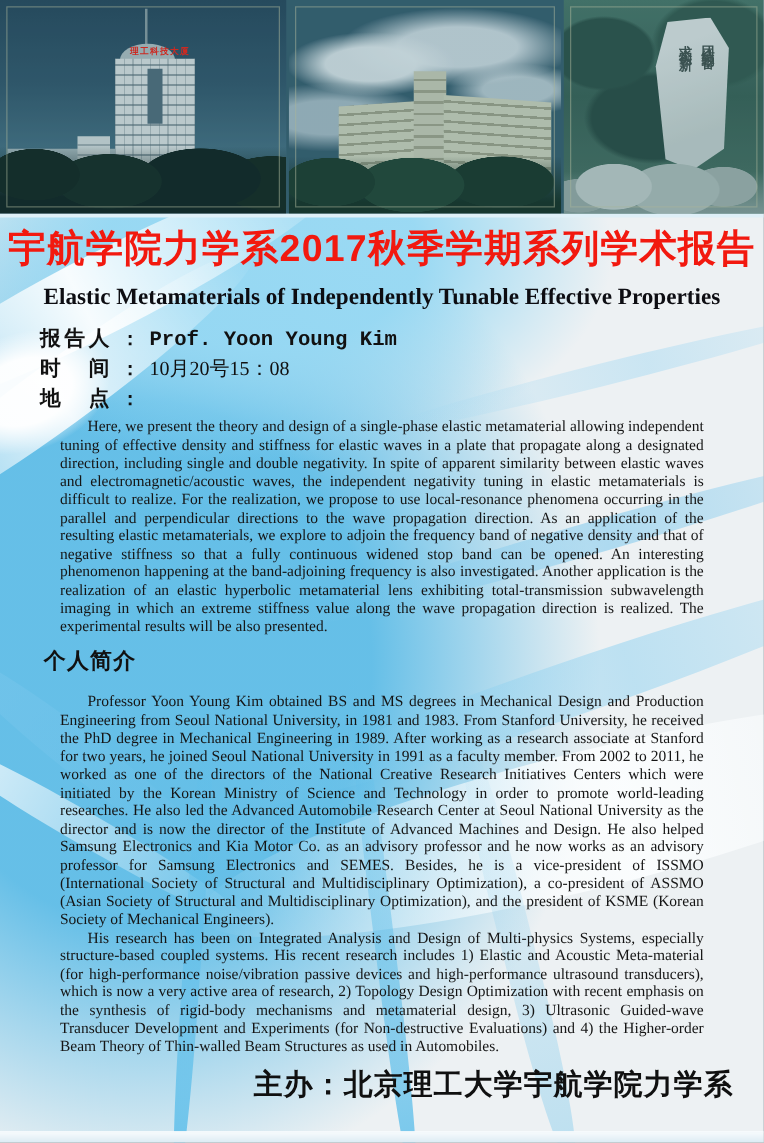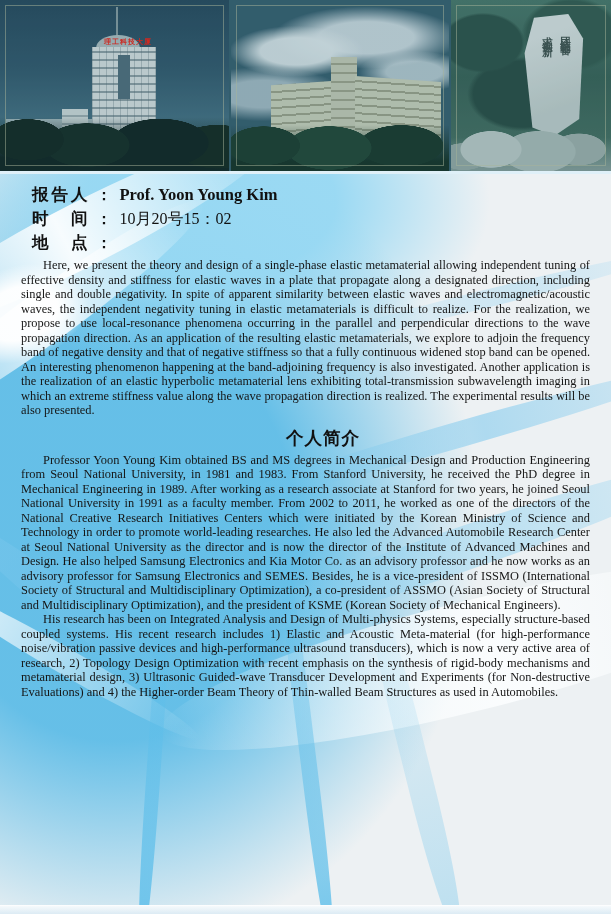--- a/index.html
+++ b/index.html
@@ -121,27 +121,27 @@
   .content{position:relative; z-index:2;}
   .cn-title{margin:7px 0 0 0; text-align:center; font-size:30px; font-weight:bold;
     color:#f2190f; letter-spacing:1px; line-height:38px;}
   .en-title{margin:7px 10px 0 10px; text-align:center; font-size:18.5px; font-weight:bold;
     color:#0d0d12; font-family:"Liberation Serif","DejaVu Serif",serif; line-height:24px;}
   .info{margin:10px 0 2px 32px;}
   .row{display:flex; align-items:baseline; height:24px;}
   .lbl{font-weight:bold; font-size:16.5px; letter-spacing:3px; color:#111;}
   .colon{font-weight:bold; font-size:15px; margin:0 8px 0 6px; color:#111;}
   .val{font-size:16px; color:#111;}
-  .val-en{font-family:Liberation Serif, serif; font-weight:bold; font-size:16.5px;}
+  .val-en{font-family:Liberation Mono, monospace; font-weight:bold; font-size:16.5px;}
   .val-serif{font-family:"Liberation Serif","DejaVu Serif",serif; font-size:16px;}
-  .para{margin:0 21px; text-align:justify; text-indent:22px;
+  .para{margin:0 48px; text-align:justify; text-indent:22px;
     font-family:"Liberation Serif","DejaVu Serif",serif;
     font-size:12.4px; line-height:14.5px; color:#151515;}
-  .bio-heading{margin:8px 0 3px 35px; font-size:17.5px; font-weight:bold;
-    letter-spacing:1px; color:#111;text-align:center;}
+  .bio-heading{margin:8px 0 14px 35px; font-size:17.5px; font-weight:bold;
+    letter-spacing:1px; color:#111;}
   .host{margin:8px 24px 0 0; text-align:right; font-size:23px; font-weight:bold;
     color:#101010; letter-spacing:1px;}
 </style>
 </head>
 <body>
 
 <div class="poster">
 
   <header class="banner">
     <div class="photo photo-left">
@@ -194,40 +194,43 @@
     <div class="sw sw-streak-r2"></div>
     <div class="sw sw-white-3"></div>
     <div class="sw sw-wedge-1"></div>
     <div class="sw sw-wedge-2"></div>
     <div class="ray ray-a"></div>
     <div class="ray ray-b"></div>
     <div class="ray ray-c"></div>
   </div>
 
   <main class="content">
+    <h1 class="cn-title">宇航学院力学系2017秋季学期系列学术报告</h1>
+    <h2 class="en-title">Elastic Metamaterials of Independently Tunable Effective Properties</h2>
 
     <div class="info">
       <div class="row">
         <span class="lbl">报告人</span>
         <span class="colon">：</span>
         <span class="val val-en">Prof. Yoon Young Kim</span>
       </div>
       <div class="row">
         <span class="lbl">时　间</span>
         <span class="colon">：</span>
-        <span class="val val-serif">10月20号15：02</span>
+        <span class="val val-serif">10月20号15：08</span>
       </div>
       <div class="row">
         <span class="lbl">地　点</span>
         <span class="colon">：</span>
       </div>
     </div>
 
     <p class="para">Here, we present the theory and design of a single-phase elastic metamaterial allowing independent tuning of effective density and stiffness for elastic waves in a plate that propagate along a designated direction, including single and double negativity. In spite of apparent similarity between elastic waves and electromagnetic/acoustic waves, the independent negativity tuning in elastic metamaterials is difficult to realize. For the realization, we propose to use local-resonance phenomena occurring in the parallel and perpendicular directions to the wave propagation direction. As an application of the resulting elastic metamaterials, we explore to adjoin the frequency band of negative density and that of negative stiffness so that a fully continuous widened stop band can be opened. An interesting phenomenon happening at the band-adjoining frequency is also investigated. Another application is the realization of an elastic hyperbolic metamaterial lens exhibiting total-transmission subwavelength imaging in which an extreme stiffness value along the wave propagation direction is realized. The experimental results will be also presented.</p>
 
     <h3 class="bio-heading">个人简介</h3>
     <p class="para">Professor Yoon Young Kim obtained BS and MS degrees in Mechanical Design and Production Engineering from Seoul National University, in 1981 and 1983. From Stanford University, he received the PhD degree in Mechanical Engineering in 1989. After working as a research associate at Stanford for two years, he joined Seoul National University in 1991 as a faculty member. From 2002 to 2011, he worked as one of the directors of the National Creative Research Initiatives Centers which were initiated by the Korean Ministry of Science and Technology in order to promote world-leading researches. He also led the Advanced Automobile Research Center at Seoul National University as the director and is now the director of the Institute of Advanced Machines and Design. He also helped Samsung Electronics and Kia Motor Co. as an advisory professor and he now works as an advisory professor for Samsung Electronics and SEMES. Besides, he is a vice-president of ISSMO (International Society of Structural and Multidisciplinary Optimization), a co-president of ASSMO (Asian Society of Structural and Multidisciplinary Optimization), and the president of KSME (Korean Society of Mechanical Engineers).</p>
     <p class="para">His research has been on Integrated Analysis and Design of Multi-physics Systems, especially structure-based coupled systems. His recent research includes 1) Elastic and Acoustic Meta-material (for high-performance noise/vibration passive devices and high-performance ultrasound transducers), which is now a very active area of research, 2) Topology Design Optimization with recent emphasis on the synthesis of rigid-body mechanisms and metamaterial design, 3) Ultrasonic Guided-wave Transducer Development and Experiments (for Non-destructive Evaluations) and 4) the Higher-order Beam Theory of Thin-walled Beam Structures as used in Automobiles.</p>
 
+    <div class="host">主办：北京理工大学宇航学院力学系</div>
   </main>
 
   <div class="bottom-strip"></div>
 </div>
 
 </body></html>

